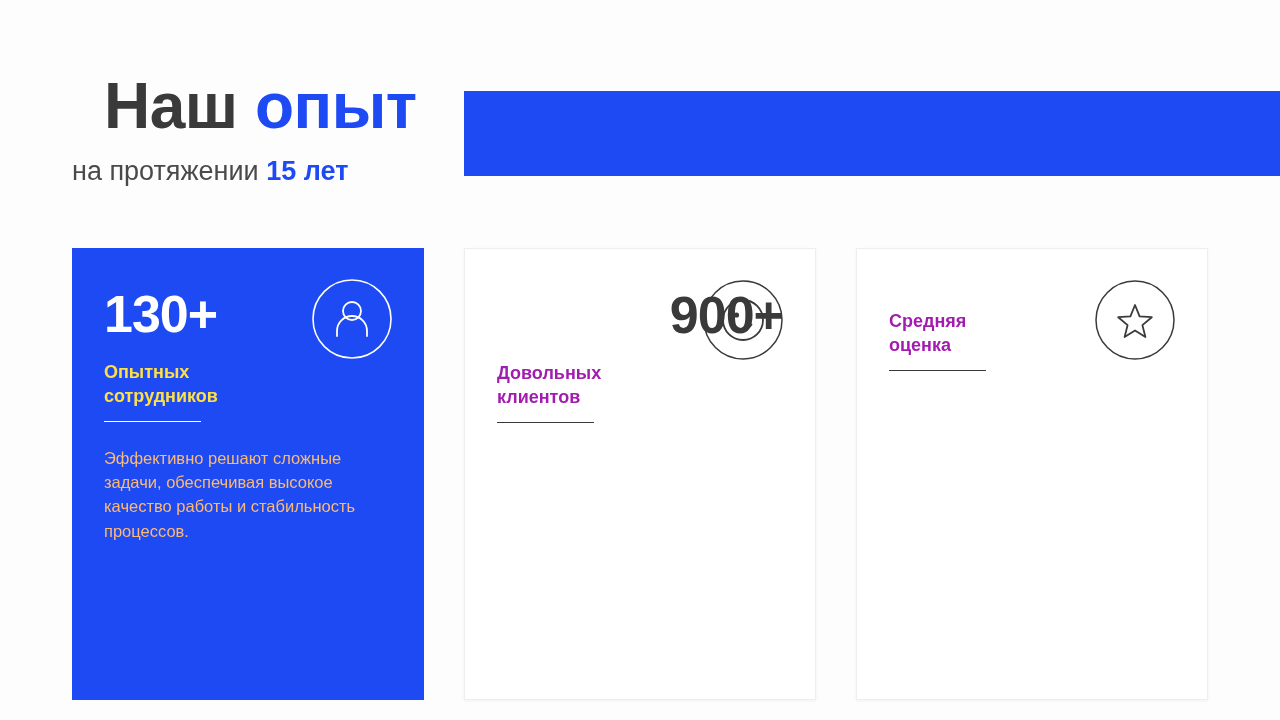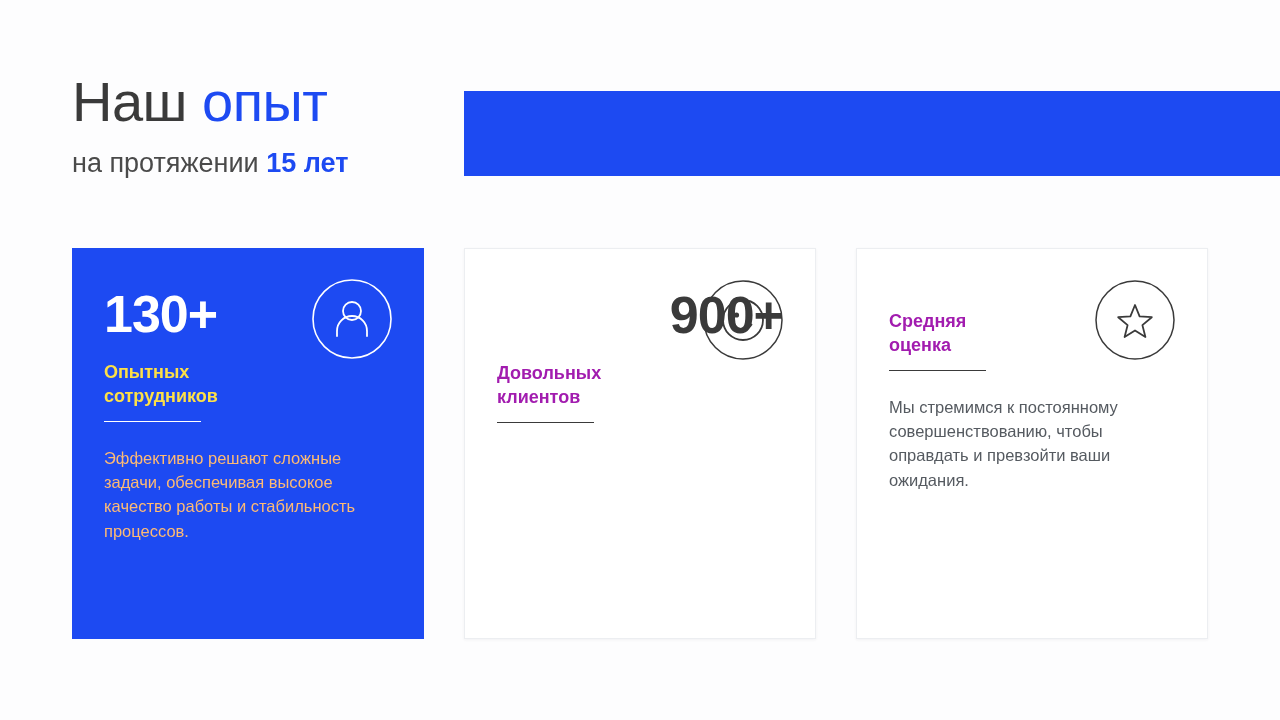--- a/index.html
+++ b/index.html
@@ -18,26 +18,27 @@
 
   
   .header {
     position: absolute;
     left: 72px;
     top: 74px;
     width: 400px;
   }
 
   .title {
-    font-size: 56px;
-    font-weight: normal;
+    font-size: 64px;
+    font-weight: bold;
     line-height: 1.0;
     letter-spacing: -0.5px;
     color: #3a3a3a;
     white-space: nowrap;
+    margin-left: 32px;
   }
   .title .accent {
     color: #1d4af2;
   }
 
   .subtitle {
     margin-top: 18px;
     font-size: 27px;
     font-weight: normal;
     color: #4a4a4a;
@@ -65,21 +66,21 @@
     left: 72px;
     top: 248px;
     width: 1136px;
     height: 392px;
     display: flex;
     gap: 40px;
   }
 
   .card {
     width: 352px;
-    height: 391px;
+    height: 452px;
     position: relative;
     padding: 40px 32px 0 32px;
   }
 
   .card.blue {
     background: #1d4af2;
   }
 
   .card.light {
     background: #ffffff;
@@ -185,21 +186,20 @@
       </svg>
     </div>
   </div>
 
   <div class="card light">
     <div class="card-label">
       <span>Средняя</span><br>
       <span>оценка</span>
     </div>
     <div class="divider"></div>
-    <div class="card-desc">Мы стремимся к постоянному совершенствованию, чтобы оправдать и превзойти ваши ожидания.</div>
     <div class="icon-circle">
       <svg width="80" height="80" viewBox="0 0 80 80" fill="none">
         <circle cx="40" cy="40" r="39" stroke="#3a3a3a" stroke-width="1.5"></circle>
         <path d="M40 25 L44.6 36.3 L56.8 37.2 L47.4 45.1 L50.4 57 L40 50.5 L29.6 57 L32.6 45.1 L23.2 37.2 L35.4 36.3 Z" stroke="#3a3a3a" stroke-width="1.8" fill="none" stroke-linejoin="round"></path>
       </svg>
     </div>
   </div>
 
 </div>
 

